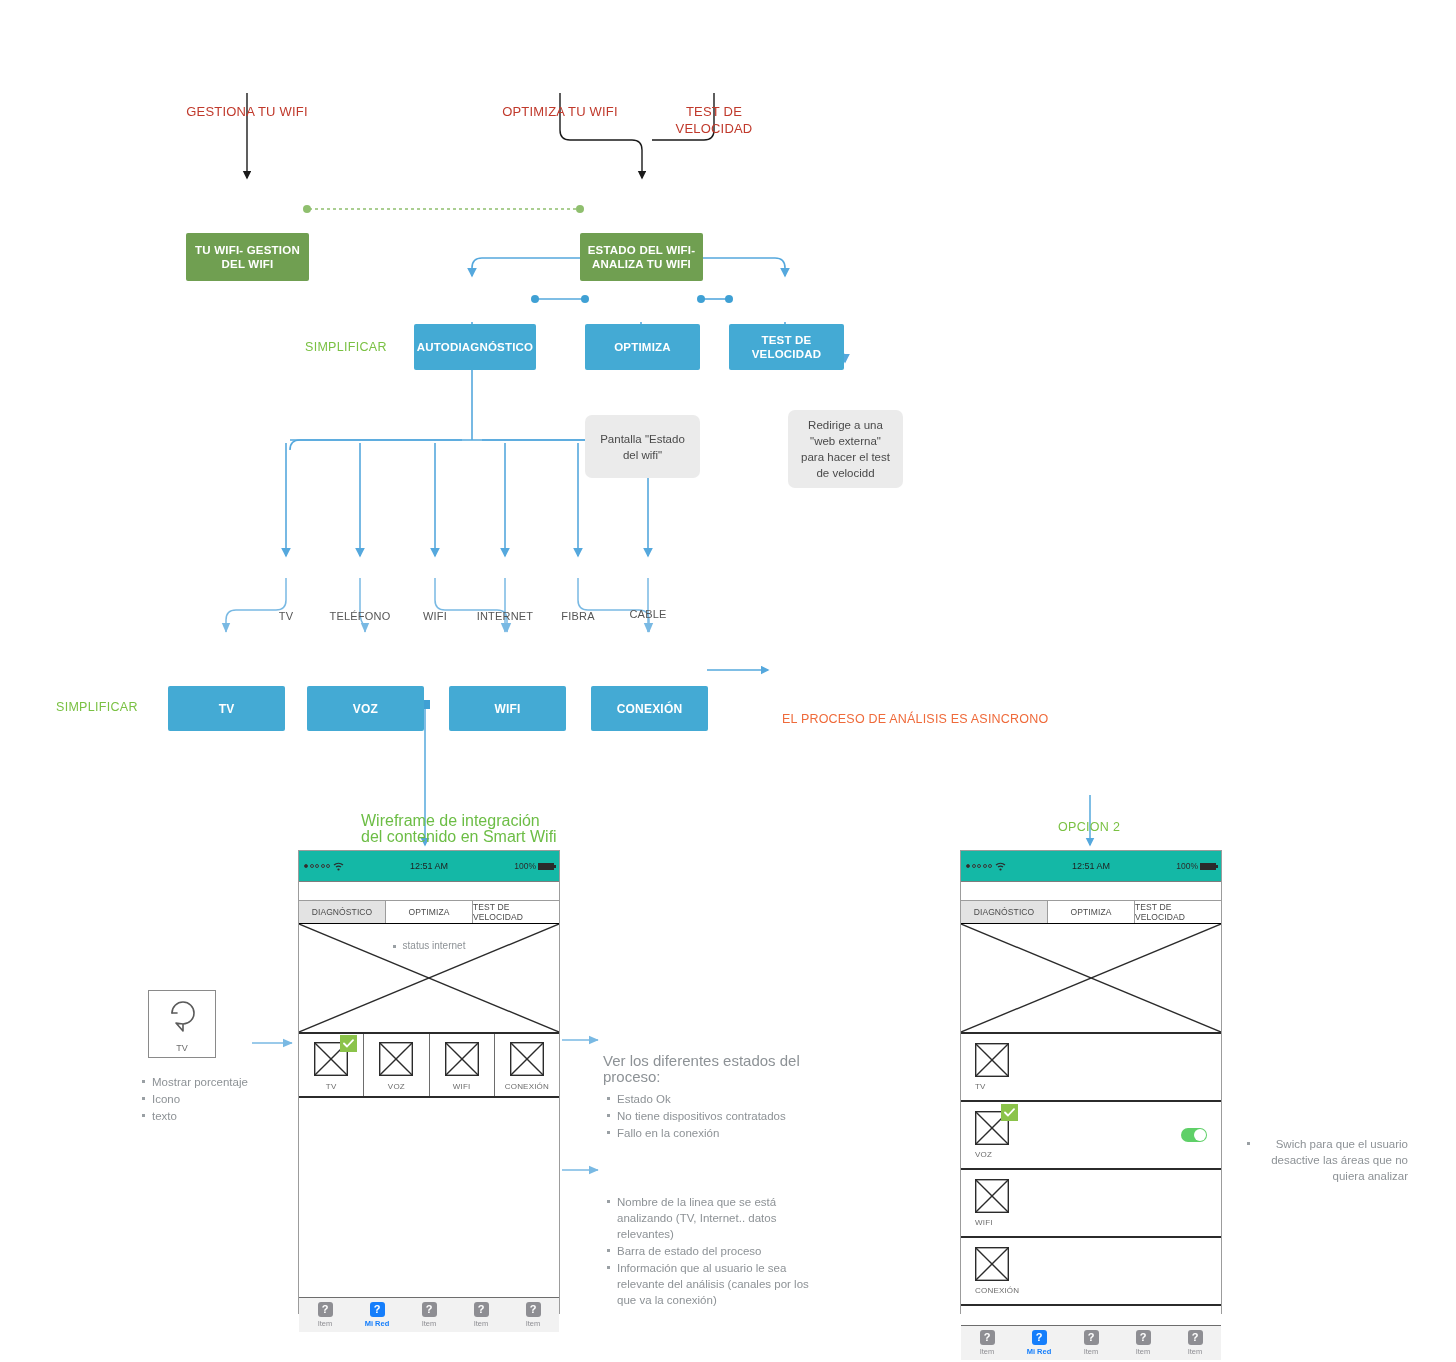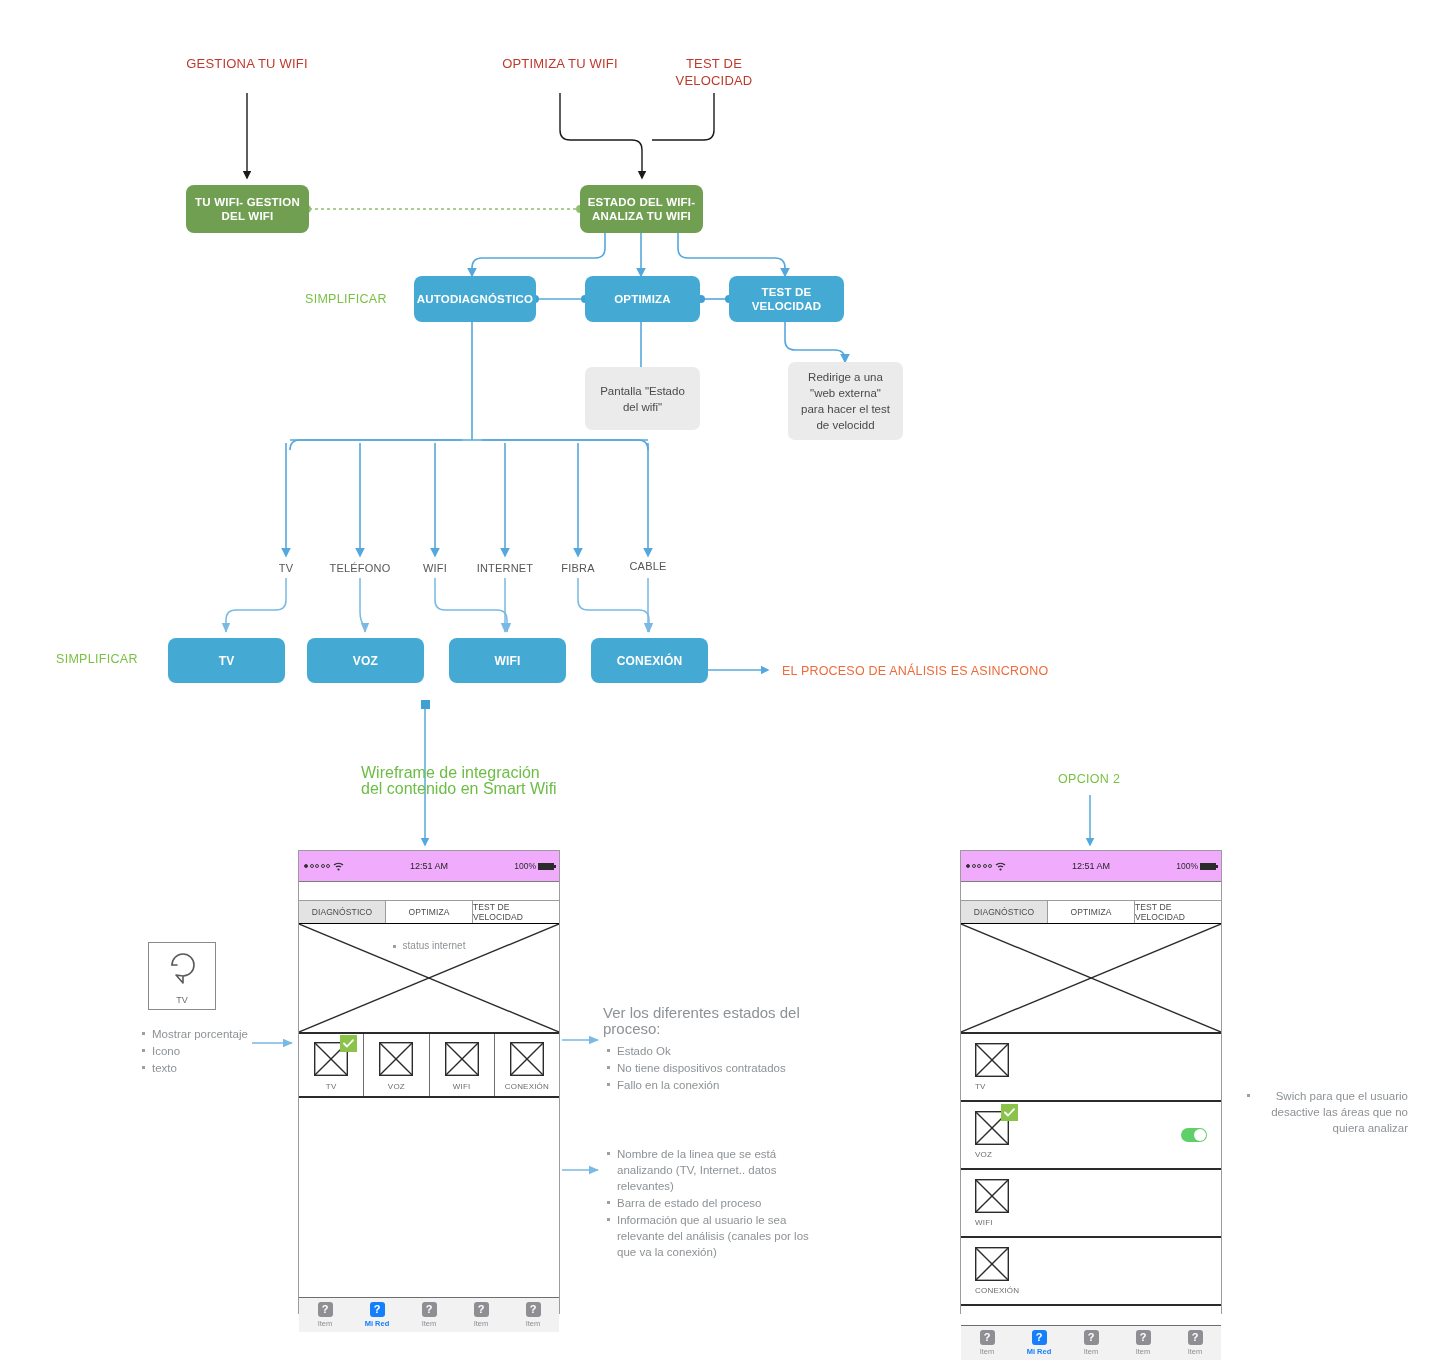--- a/index.html
+++ b/index.html
@@ -1,36 +1,36 @@
 <!DOCTYPE html>
 <html><head>
 <meta charset="utf-8">
 <style>
   html,body{margin:0;padding:0;background:#ffffff;}
   body{
     width:1456px;height:1362px;position:relative;overflow:hidden;
     font-family:"Liberation Sans","DejaVu Sans",sans-serif;
     -webkit-font-smoothing:antialiased;
   }
-  .abs{position:absolute;}
+  .abs{position:absolute;margin-top:48px;}
   svg.layer{position:absolute;left:0;top:0;width:1456px;height:1362px;pointer-events:none;}
 
   
   .red-label{
     color:#c0392b;font-size:13px;line-height:17px;text-align:center;
     letter-spacing:.2px;
   }
   .orange-label{color:#ef6a3a;font-size:12.5px;letter-spacing:.2px;white-space:nowrap;}
   .green-label{color:#7ac143;font-size:12.5px;letter-spacing:.3px;white-space:nowrap;}
   .green-note{color:#6cbd45;font-size:16px;line-height:16px;}
 
   
   .node{
     display:flex;align-items:center;justify-content:center;text-align:center;
-    color:#ffffff;font-weight:bold;border-radius:8px;
+    color:#ffffff;font-weight:bold;border-radius:2px;
     font-size:11.5px;line-height:14px;letter-spacing:.2px;padding:0 6px;
     box-sizing:border-box;
   }
   .node.green{background:#709f51;}
   .node.blue{background:#44aad4;}
   .grey-note{
     background:#ebebeb;border-radius:7px;color:#4a4a4a;
     font-size:11.5px;line-height:16px;text-align:center;
     display:flex;align-items:center;justify-content:center;padding:6px 10px;
     box-sizing:border-box;
@@ -57,21 +57,21 @@
   .icon-box .cap{
     position:absolute;bottom:4px;left:0;right:0;text-align:center;
     font-size:9px;color:#6d6d6d;
   }
 
   
   .phone{
     position:absolute;background:#ffffff;border:1px solid #9c9c9c;box-sizing:border-box;
   }
   .statusbar{
-    height:15px;background:#f0abfc;display:flex;align-items:center;
+    height:15px;background:#14b8a6;display:flex;align-items:center;
     color:#2b2b2b;font-size:8.5px;padding:15px 5px;box-sizing:border-box;
     border-bottom:1px solid #7d7d7d;
   }
   .sb-left{display:flex;align-items:center;gap:3px;flex:1;}
   .sb-center{flex:1;text-align:center;font-size:9px;color:#1f1f1f;}
   .sb-right{flex:1;display:flex;align-items:center;justify-content:flex-end;gap:2px;}
   .dots{display:flex;gap:1.5px;align-items:center;}
   .dot{width:4px;height:4px;border-radius:50%;border:1px solid #3a3a3a;box-sizing:border-box;}
   .dot.on{background:#2b2b2b;}
   .batt{width:16px;height:7px;border:1px solid #2b2b2b;position:relative;box-sizing:border-box;background:#2b2b2b;}

